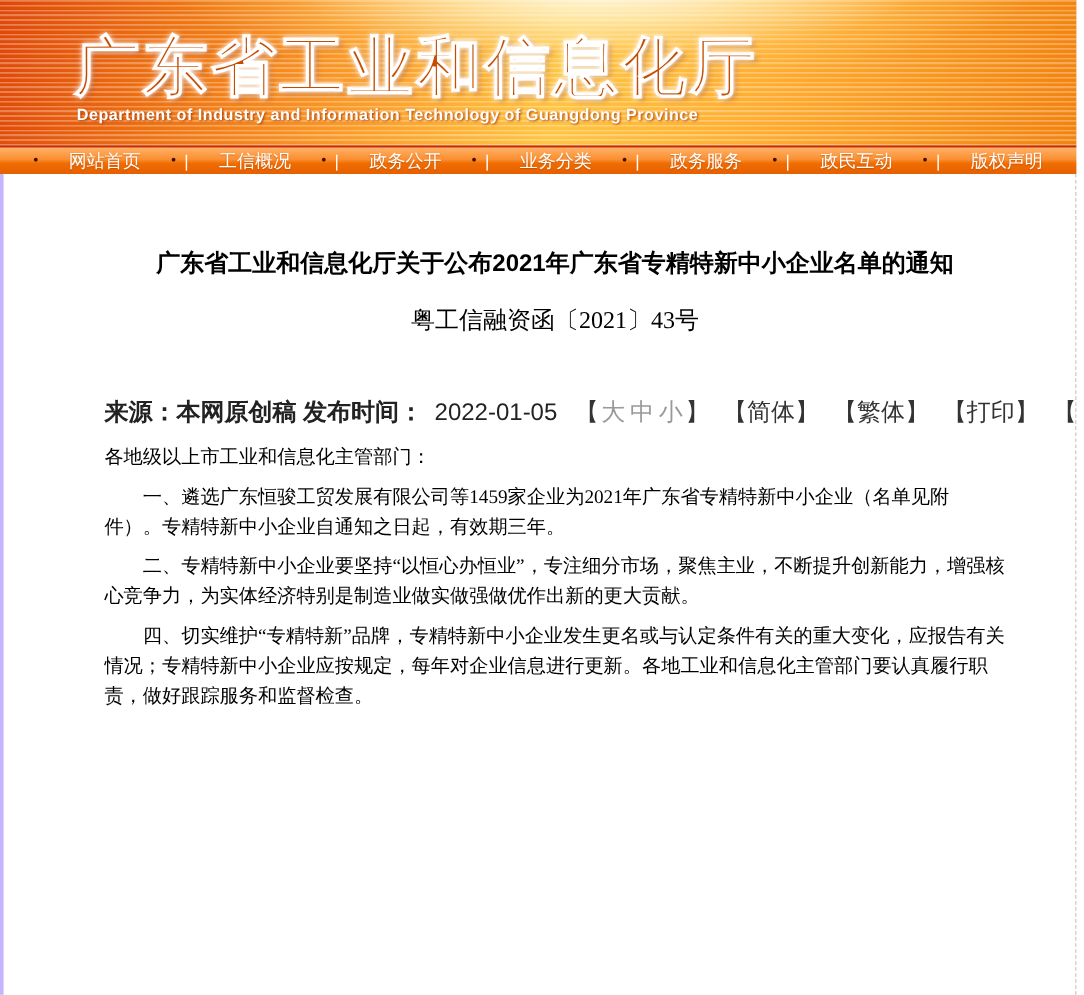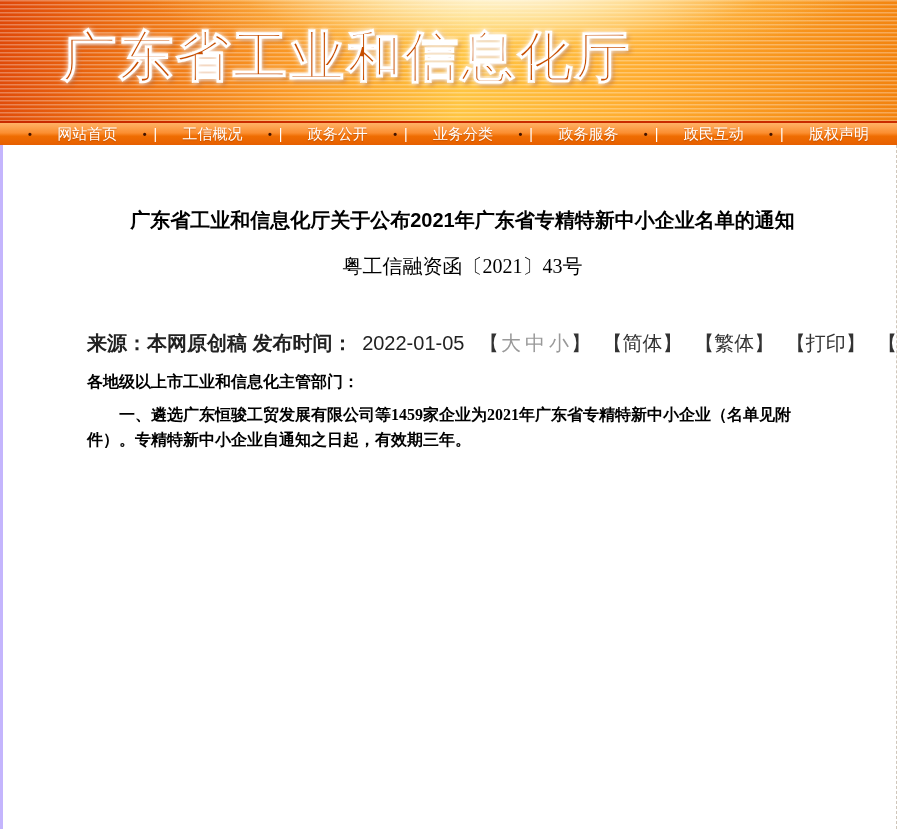--- a/index.html
+++ b/index.html
@@ -101,32 +101,33 @@
   .meta .date{margin:0 6px 0 4px;color:#222;}
   .meta a{cursor:pointer;text-decoration:none;color:#333;margin:0 3px;}
   .fs-group{color:#333;margin:0 3px;}
   .fs-group a{color:#999;margin:0 2px;}
   .body-text{
     font-size:16px;
     line-height:25px;
     font-family:"Liberation Serif","DejaVu Serif",serif;
     color:#000;
   }
-  .body-text p{margin:8px 0;text-indent:2em;font-weight:bold;}
+  .body-text p{margin:8px 0;text-indent:2em;}
   .body-text p.salutation{text-indent:0;}
   .attachment{margin-top:48px;text-indent:2em;}
 </style>
 </head>
 <body>
 
 <div class="page">
 
   <div class="site-header">
     <div class="banner">
       <div class="banner-title">广东省工业和信息化厅</div>
+      <div class="banner-subtitle">Department of Industry and Information Technology of Guangdong Province</div>
     </div>
 
     <nav class="navbar">
       <span class="nav-bullet">•</span>
       <a class="nav-item">网站首页</a>
       <span class="nav-sep">
           <span class="nav-bullet">•</span>
           <span class="pipe">|</span>
         </span>
       <a class="nav-item">工信概况</a>
@@ -172,18 +173,20 @@
         <span class="fs-group"><span>【</span><a>大</a><a>中</a><a>小</a><span>】</span></span>
         <a>【简体】</a>
         <a>【繁体】</a>
         <a>【打印】</a>
         <a>【关闭】</a>
       </div>
 
       <div class="body-text">
         <p class="salutation">各地级以上市工业和信息化主管部门：</p>
         <p>一、遴选广东恒骏工贸发展有限公司等1459家企业为2021年广东省专精特新中小企业（名单见附件）。专精特新中小企业自通知之日起，有效期三年。</p>
+        <p>二、专精特新中小企业要坚持“以恒心办恒业”，专注细分市场，聚焦主业，不断提升创新能力，增强核心竞争力，为实体经济特别是制造业做实做强做优作出新的更大贡献。</p>
+        <p>四、切实维护“专精特新”品牌，专精特新中小企业发生更名或与认定条件有关的重大变化，应报告有关情况；专精特新中小企业应按规定，每年对企业信息进行更新。各地工业和信息化主管部门要认真履行职责，做好跟踪服务和监督检查。</p>
       </div>
 
     </div>
   </div>
 
 </div>
 
 </body></html>

